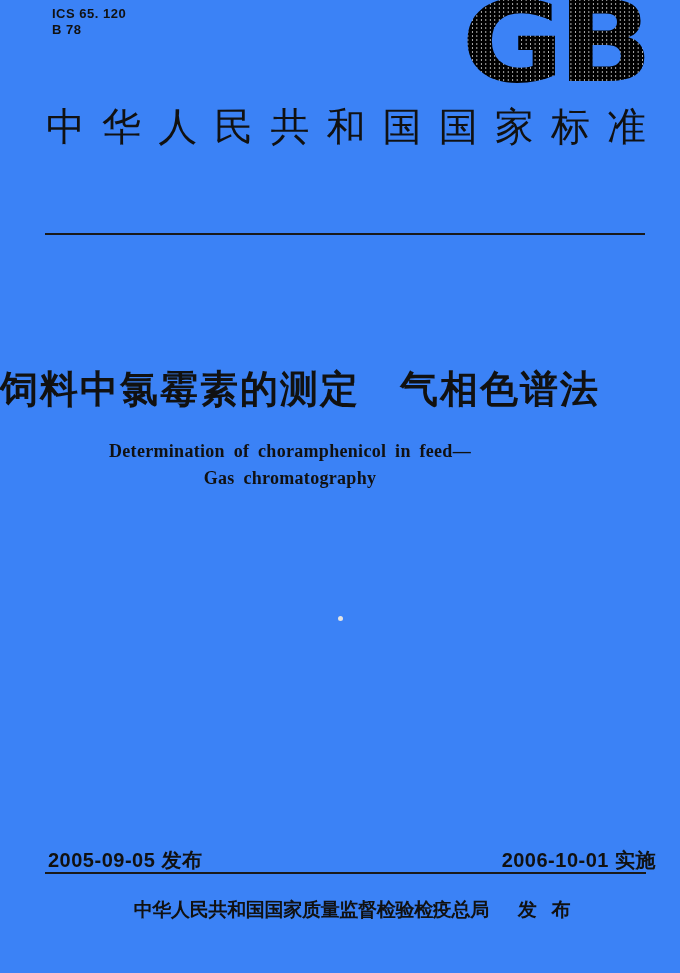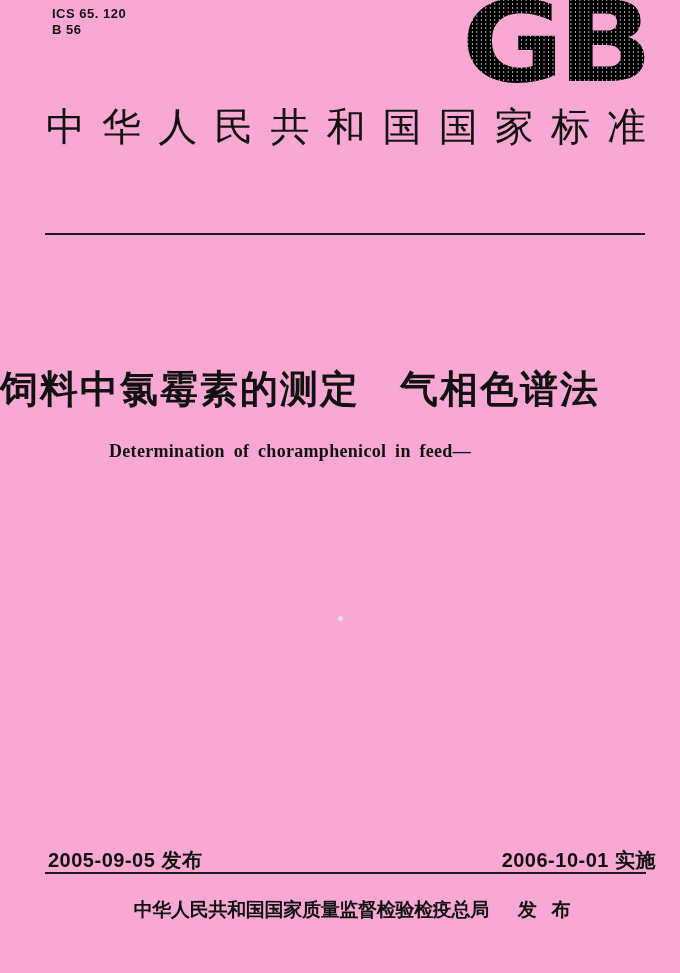--- a/index.html
+++ b/index.html
@@ -4,21 +4,21 @@
 <style>
   html, body { margin: 0; padding: 0; }
   body {
     width: 680px; height: 973px;
     background: #ffffff;
     font-family: "Liberation Serif", "DejaVu Serif", serif;
     color: #111111;
     position: relative;
     overflow: hidden;
   }
-  .page { position: absolute; inset: 0; background: #f9a8d4; }
+  .page { position: absolute; inset: 0; background: #3b82f6; }
 
   
   .ics-block {
     position: absolute; left: 52px; top: 6px;
     font-family: "Liberation Sans", "DejaVu Sans", sans-serif;
     font-weight: bold; font-size: 13px; line-height: 16px;
     letter-spacing: 0.5px;
   }
 
   
@@ -112,34 +112,35 @@
     width: 5px; height: 5px; background: #e3e3e3; border-radius: 50%;
   }
 </style>
 </head>
 <body>
 
 <div class="page">
 
   <div class="ics-block">
     <div>ICS 65. 120</div>
-    <div>B 56</div>
+    <div>B 78</div>
   </div>
 
   <div class="gb-logo">GB</div>
 
   <div class="header-title">中华人民共和国国家标准</div>
 
 
   <div class="rule rule-top"></div>
 
   <div class="cn-title">饲料中氯霉素的测定　气相色谱法</div>
 
   <div class="en-title">
     <div>Determination of choramphenicol in feed—</div>
+    <div>Gas chromatography</div>
   </div>
 
   <div class="scan-speck"></div>
 
   <div class="date-row">
     <span><span>2005-09-05</span> <span>发布</span></span>
     <span><span>2006-10-01</span> <span>实施</span></span>
   </div>
 
   <div class="rule rule-bottom"></div>

